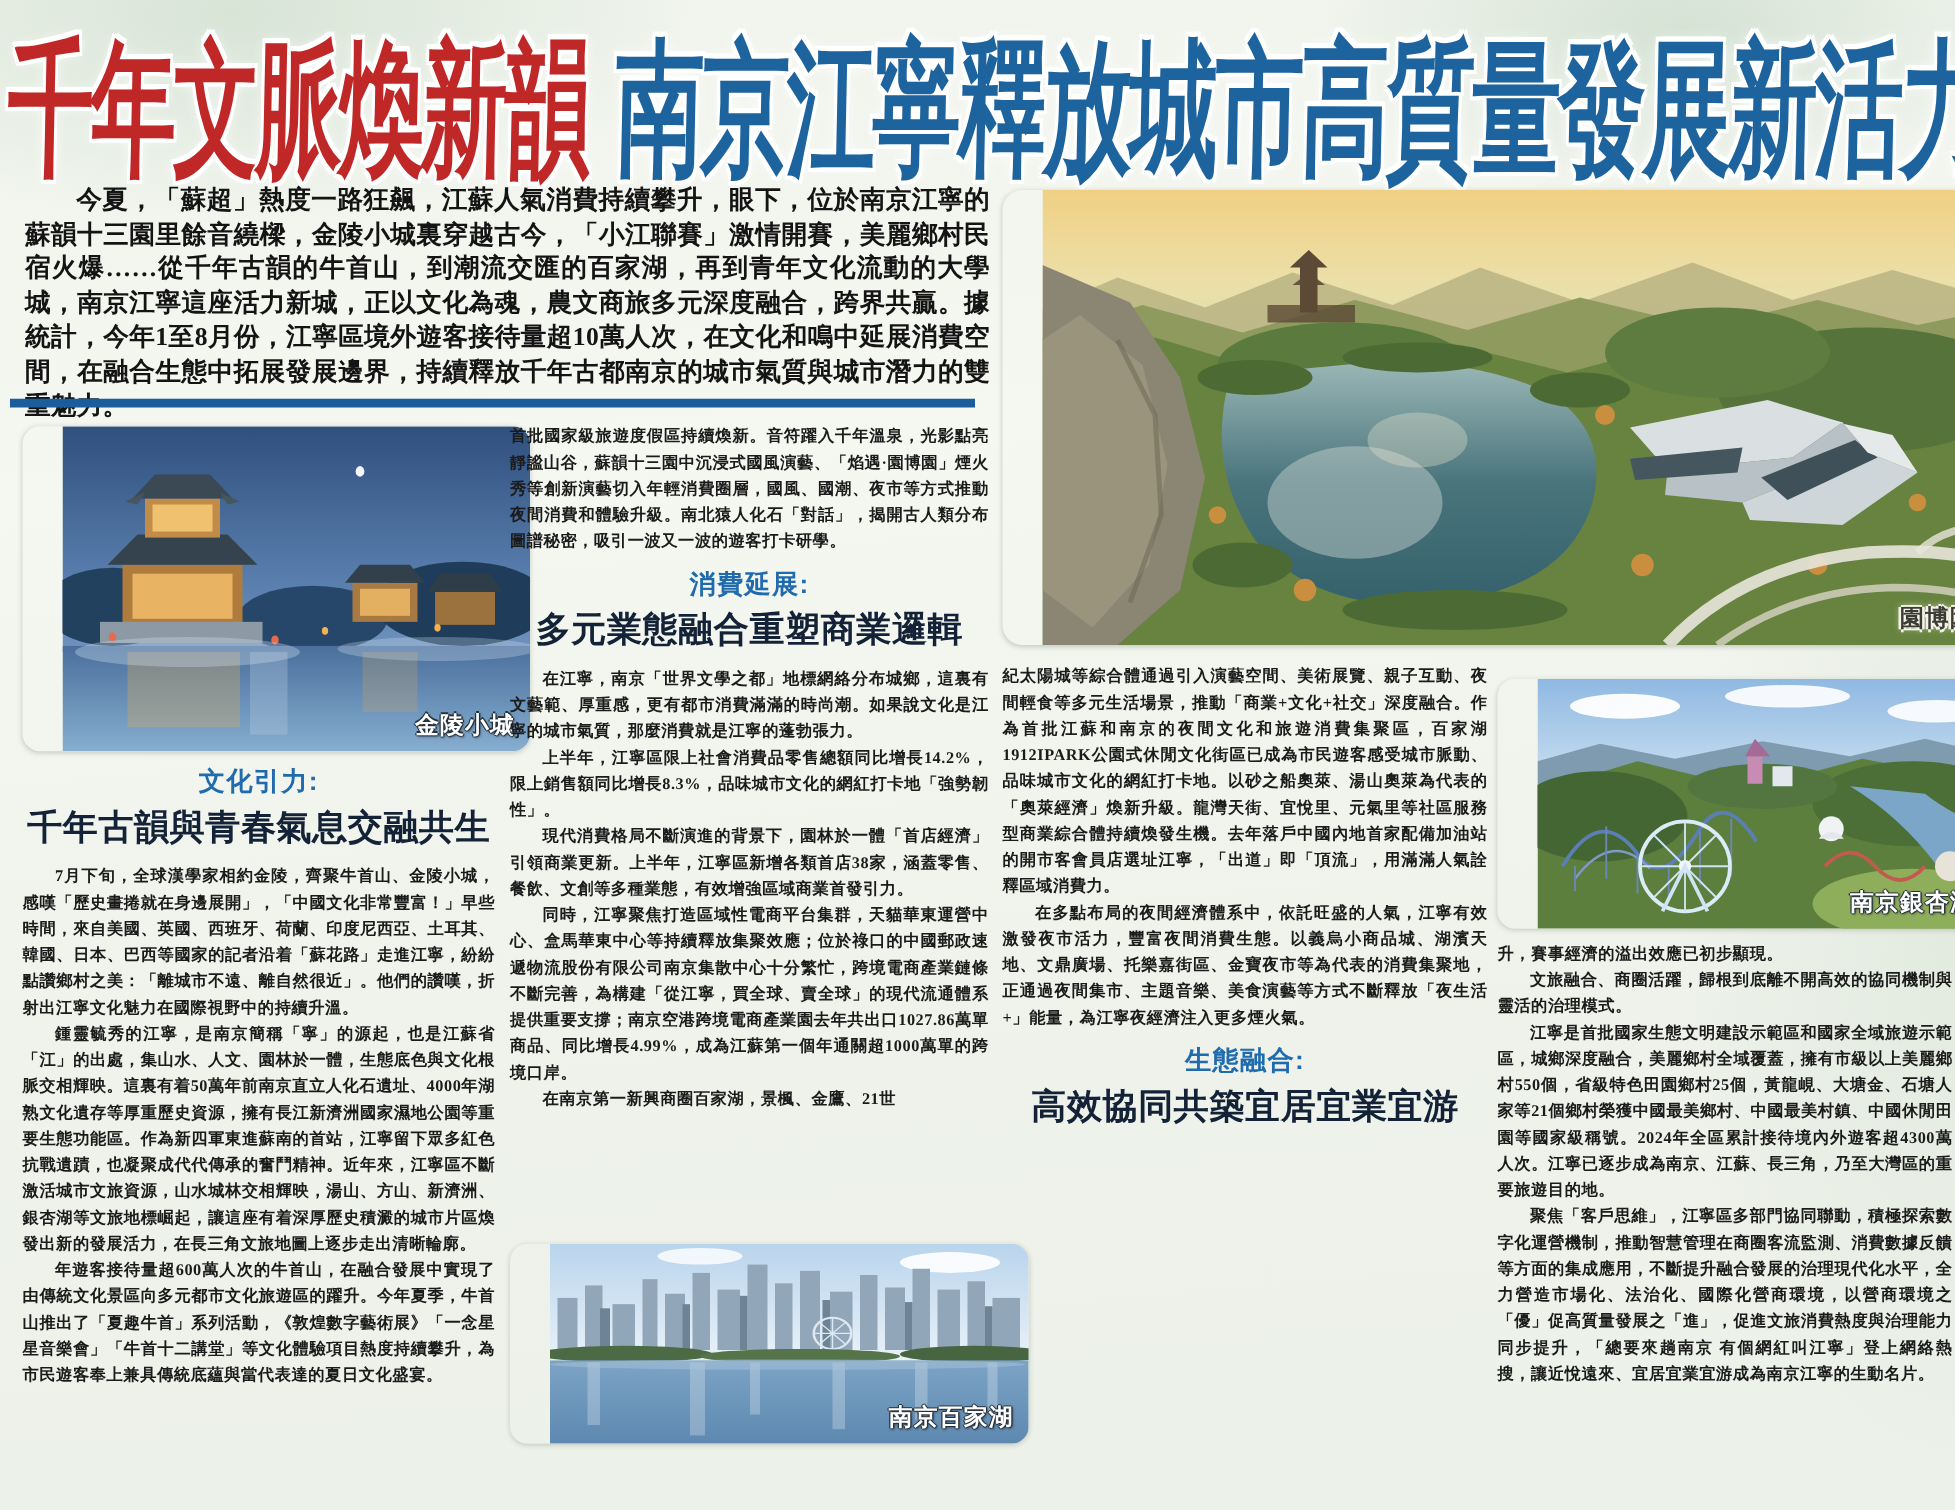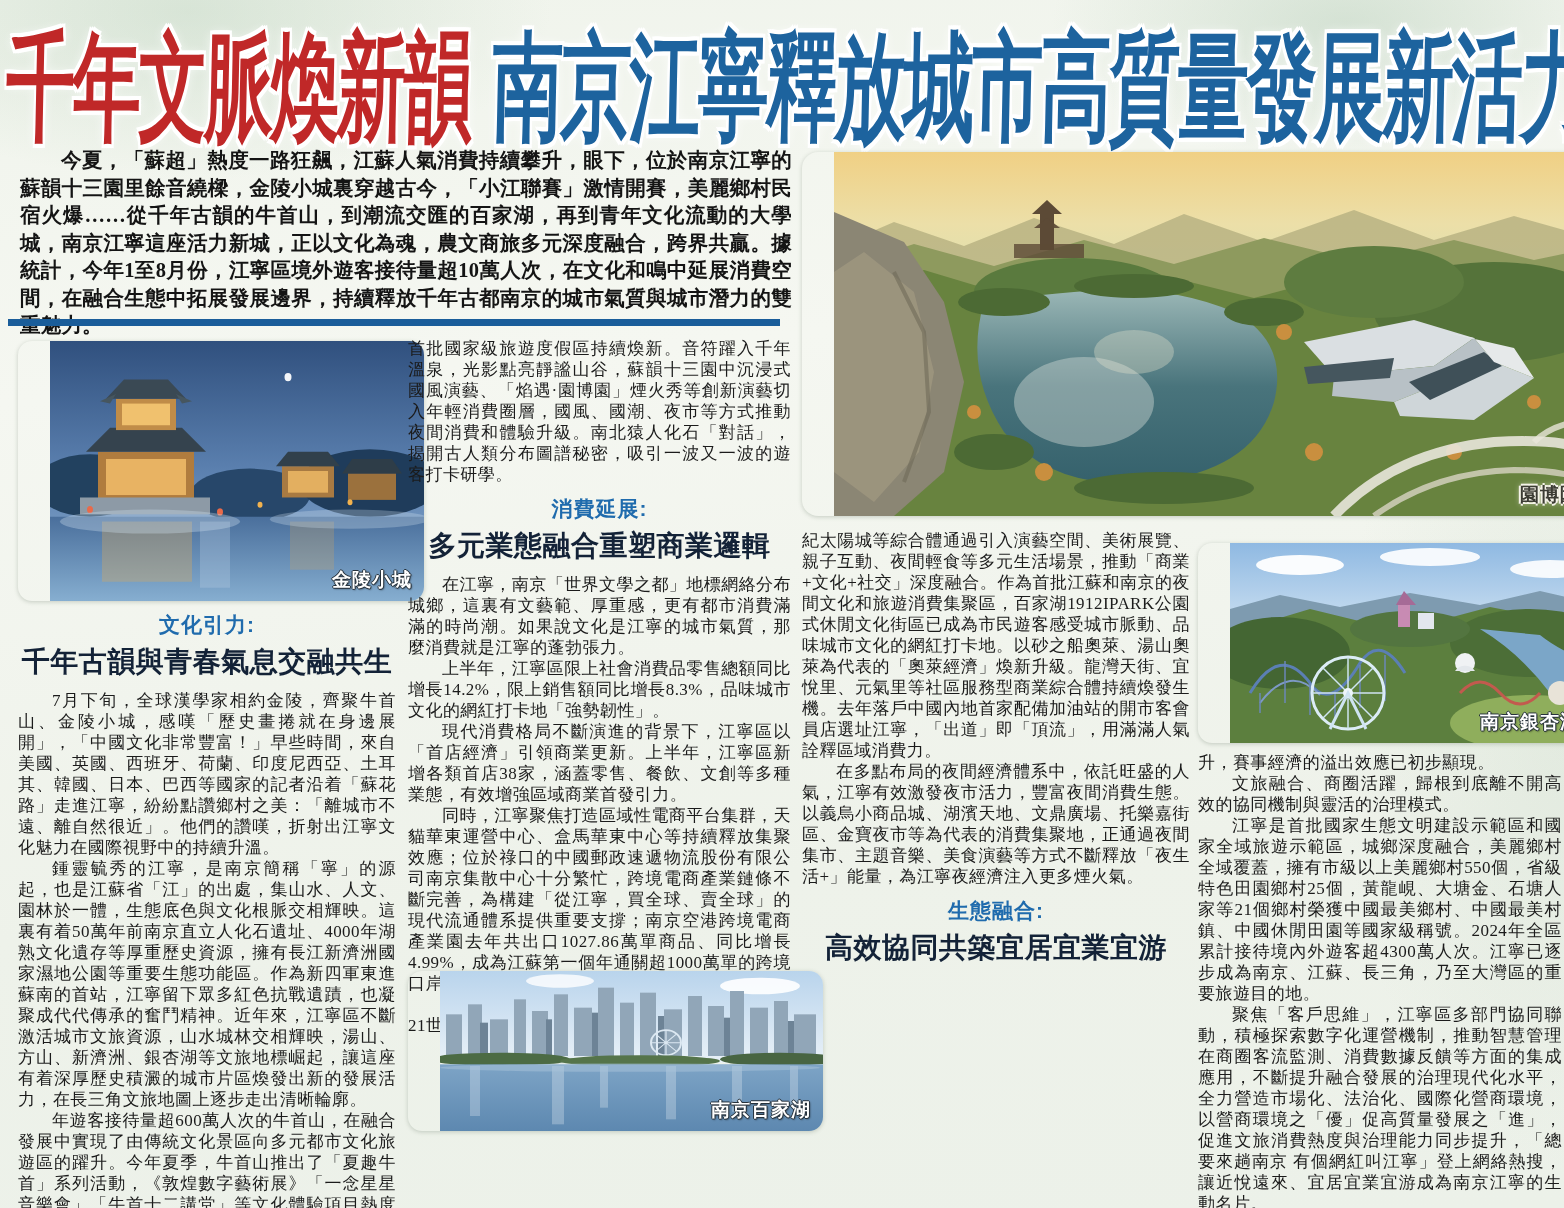--- a/index.html
+++ b/index.html
@@ -32,39 +32,39 @@
     font-size:20.5px;line-height:27.5px;font-weight:700;color:#141414;
     text-align:justify;text-indent:2em;letter-spacing:.2px;
   }
   .rule{position:absolute;left:8px;top:319px;width:772px;height:7px;background:#1a5d9a;}
   
   .col{position:absolute;}
   .col1{left:18px;top:341px;width:378px;}
   .col2{left:408px;top:338px;width:383px;}
   .col3{left:802px;top:530px;width:388px;}
   .body-text p{
-    margin:0;font-size:17px;line-height:21px;color:#1b1b1b;
-    text-align:justify;letter-spacing:.45px;
+    margin:0;font-size:13px;line-height:21px;color:#1b1b1b;
+    text-align:justify;letter-spacing:.45px;font-weight:bold;
   }
   .body-text p.indent{text-indent:2em;}
   .kicker{
     text-align:center;font-family:"Liberation Sans","DejaVu Sans",sans-serif;
     font-weight:700;font-size:21px;color:#1f6bad;margin:10px 0 4px 0;letter-spacing:1px;
   }
   .sec-title{
     text-align:center;font-family:"Liberation Sans","DejaVu Sans",sans-serif;
     font-weight:700;font-size:28px;color:#132237;margin:0 0 9px 0;letter-spacing:.5px;
   }
   
   .photo{position:relative;border-radius:14px;overflow:hidden;box-shadow:0 1px 4px rgba(60,80,60,.25);padding-left:32px;}
   .photo svg{display:block;width:100%;height:100%;}
   .photo-big{position:absolute;left:802px;top:152px;width:758px;height:364px;border-radius:16px;}
   .photo-jinling{width:374px;height:260px;margin-bottom:4px;}
   .photo-yinxinghu{position:absolute;left:1198px;top:543px;width:362px;height:200px;}
-  .photo-baijiahu{position:absolute;left:408px;top:971px;width:383px;height:160px;}
+  .photo-baijiahu{position:absolute;left:408px;top:995px;width:383px;height:160px;}
   .caption{
     position:absolute;right:12px;bottom:8px;font-size:19px;font-weight:700;color:#ffffff;
     letter-spacing:1px;
     text-shadow:-1px 0 0 #27323c,1px 0 0 #27323c,0 -1px 0 #27323c,0 1px 0 #27323c,1px 1px 2px rgba(0,0,0,.7);
   }
   .caption.dark{
     color:#3c3c34;
     text-shadow:-2px 0 0 #f4f2e8,2px 0 0 #f4f2e8,0 -2px 0 #f4f2e8,0 2px 0 #f4f2e8,0 0 6px #f4f2e8;
   }
   .col4-text{position:absolute;left:1198px;top:752px;width:364px;}
@@ -141,21 +141,21 @@
     <p class="indent">年遊客接待量超600萬人次的牛首山，在融合發展中實現了由傳統文化景區向多元都市文化旅遊區的躍升。今年夏季，牛首山推出了「夏趣牛首」系列活動，《敦煌數字藝術展》「一念星星音樂會」「牛首十二講堂」等文化體驗項目熱度持續攀升，為市民遊客奉上兼具傳統底蘊與當代表達的夏日文化盛宴。</p>
 
   </div>
 
   <div class="col col2 body-text">
     <p>首批國家級旅遊度假區持續煥新。音符躍入千年溫泉，光影點亮靜謐山谷，蘇韻十三園中沉浸式國風演藝、「焰遇·園博園」煙火秀等創新演藝切入年輕消費圈層，國風、國潮、夜市等方式推動夜間消費和體驗升級。南北猿人化石「對話」，揭開古人類分布圖譜秘密，吸引一波又一波的遊客打卡研學。</p>
     <div class="kicker">消費延展:</div>
     <div class="sec-title">多元業態融合重塑商業邏輯</div>
     <p class="indent">在江寧，南京「世界文學之都」地標網絡分布城鄉，這裏有文藝範、厚重感，更有都市消費滿滿的時尚潮。如果說文化是江寧的城市氣質，那麼消費就是江寧的蓬勃張力。</p>
     <p class="indent">上半年，江寧區限上社會消費品零售總額同比增長14.2%，限上銷售額同比增長8.3%，品味城市文化的網紅打卡地「強勢韌性」。</p>
-    <p class="indent">現代消費格局不斷演進的背景下，江寧區以「首店經濟」引領商業更新。上半年，江寧區新增各類首店38家，涵蓋零售、餐飲、文創等多種業態，有效增強區域商業首發引力。</p>
+    <p class="indent">現代消費格局不斷演進的背景下，園林於一體「首店經濟」引領商業更新。上半年，江寧區新增各類首店38家，涵蓋零售、餐飲、文創等多種業態，有效增強區域商業首發引力。</p>
     <p class="indent">同時，江寧聚焦打造區域性電商平台集群，天貓華東運營中心、盒馬華東中心等持續釋放集聚效應；位於祿口的中國郵政速遞物流股份有限公司南京集散中心十分繁忙，跨境電商產業鏈條不斷完善，為構建「從江寧，買全球、賣全球」的現代流通體系提供重要支撐；南京空港跨境電商產業園去年共出口1027.86萬單商品、同比增長4.99%，成為江蘇第一個年通關超1000萬單的跨境口岸。</p>
     <p class="indent">在南京第一新興商圈百家湖，景楓、金鷹、21世</p>
   </div>
 
   <div class="photo photo-baijiahu">
     <svg viewBox="0 0 383 192" preserveAspectRatio="none">
       <defs>
         <linearGradient id="sky4" x1="0" y1="0" x2="0" y2="1">
           <stop offset="0" stop-color="#b9d4ec"></stop>
             <stop offset="1" stop-color="#e9f1f8"></stop>

